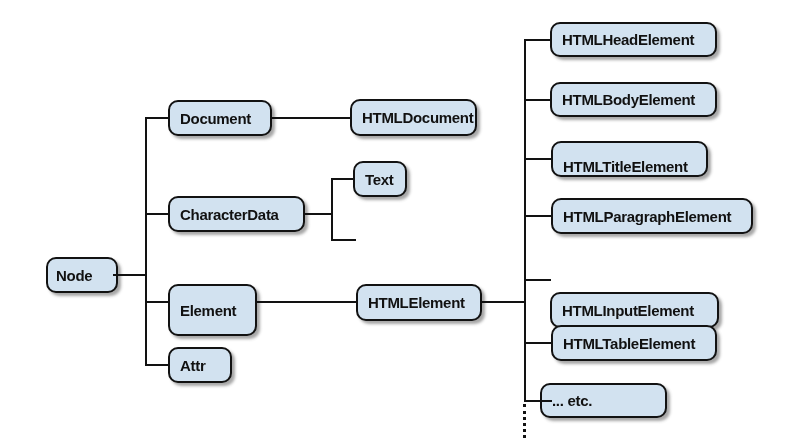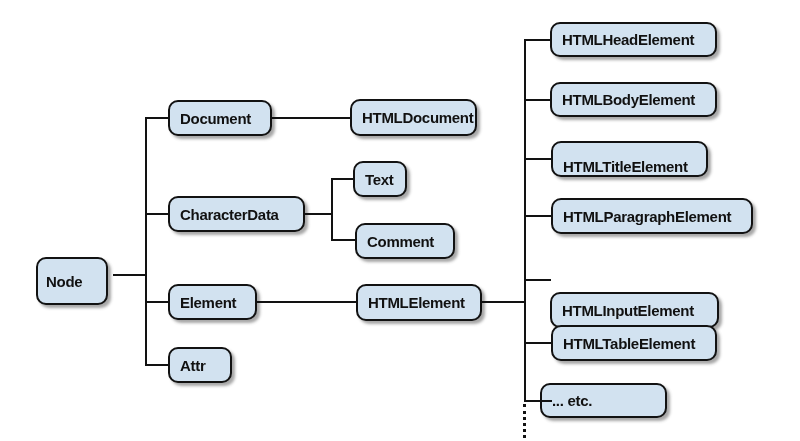--- a/index.html
+++ b/index.html
@@ -36,45 +36,42 @@
   }
   .hline{position:absolute;height:2px;background:var(--line);}
   .vline{position:absolute;width:2px;background:var(--line);}
   .vdots{position:absolute;width:0;border-left:3px dotted var(--line);}
 </style>
 </head>
 <body>
 
 <div id="stage">
 
-  <div class="box" style="left:36px;top:257px;width:72px;height:48px;padding-left:8px;">
+  <div class="box" style="left:46px;top:257px;width:72px;height:36px;padding-left:8px;">
     <span>Node</span>
   </div>
 
   <div class="box" style="left:168px;top:100px;width:104px;height:36px;">
     <span>Document</span>
   </div>
   <div class="box" style="left:168px;top:196px;width:137px;height:36px;">
     <span>CharacterData</span>
   </div>
-  <div class="box" style="left:168px;top:284px;width:89px;height:36px;">
+  <div class="box" style="left:168px;top:284px;width:89px;height:52px;">
     <span>Element</span>
   </div>
   <div class="box" style="left:168px;top:347px;width:64px;height:36px;">
     <span>Attr</span>
   </div>
 
   <div class="box" style="left:350px;top:99px;width:127px;height:37px;">
     <span>HTMLDocument</span>
   </div>
   <div class="box" style="left:353px;top:161px;width:54px;height:36px;text-align:right;">
     <span>Text</span>
-  </div>
-  <div class="box" style="left:355px;top:223px;width:100px;height:36px;">
-    <span>Comment</span>
   </div>
   <div class="box" style="left:356px;top:284px;width:126px;height:37px;">
     <span>HTMLElement</span>
   </div>
 
   <div class="box" style="left:550px;top:22px;width:167px;height:35px;">
     <span>HTMLHeadElement</span>
   </div>
   <div class="box" style="left:550px;top:82px;width:167px;height:35px;">
     <span>HTMLBodyElement</span>

